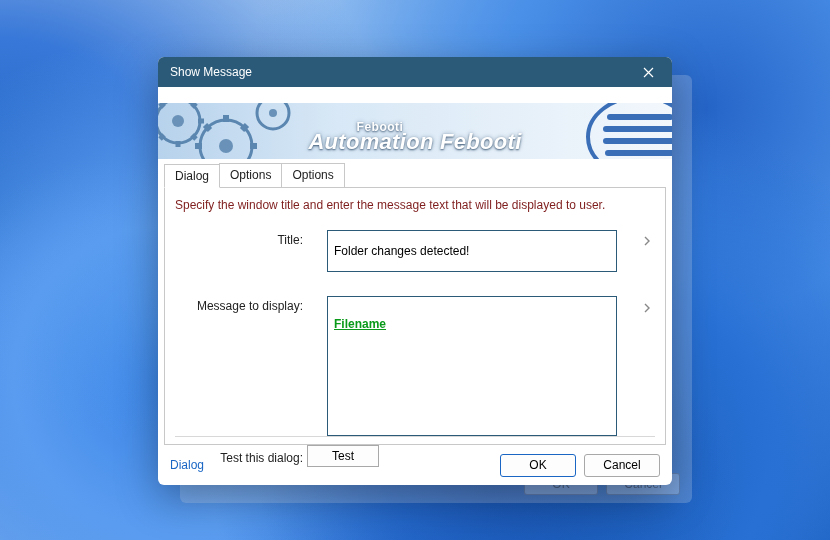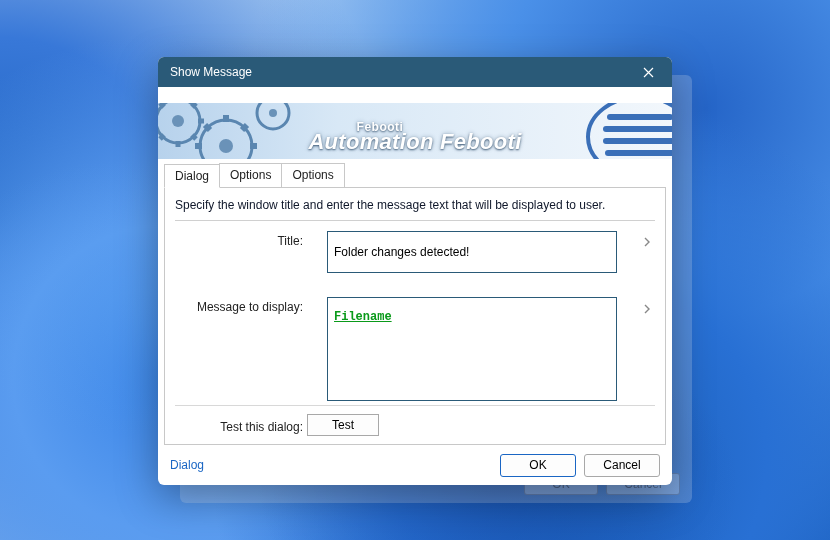--- a/index.html
+++ b/index.html
@@ -126,21 +126,21 @@
     border: 1px solid #c8c8c8;
     margin: 0 6px 0 6px;
     flex: 1;
     padding: 10px 10px 8px 10px;
     display:flex;
     flex-direction:column;
     min-height:0;
   }
   .instruction {
     font-size:12px;
-    color:#0f172a;
+    color:#7f1d1d;
     margin-bottom:8px;
   }
   .hr { height:1px; background:#d0d0d0; margin-bottom:10px; }
   .form-grid {
     display:grid;
     grid-template-columns: 128px 1fr 14px;
     column-gap: 4px;
     row-gap: 8px;
     align-items:start;
     gap:24px;
@@ -162,24 +162,24 @@
   }
   .arrow-handle {
     width:12px; height:22px;
     display:flex; align-items:center; justify-content:center;
     color:#888;
     cursor:pointer;
     font-size:10px;
   }
   .msg-box {
     width:100%;
-    height:104px;
+    height:140px;
     border:1px solid #2a5a78;
-    padding:12px 6px;
-    font-family:Liberation Mono, monospace;
+    padding:20px 6px;
+    font-family:Liberation Sans, sans-serif;
     font-size:12px;
     outline:none;
     resize:none;
   }
   .msg-variable {
     color:#0a9a1a;
     font-weight:700;
     text-decoration:underline;
   }
   .arrow-handle.tall { height:20px; align-self:flex-start; margin-top:2px; }

